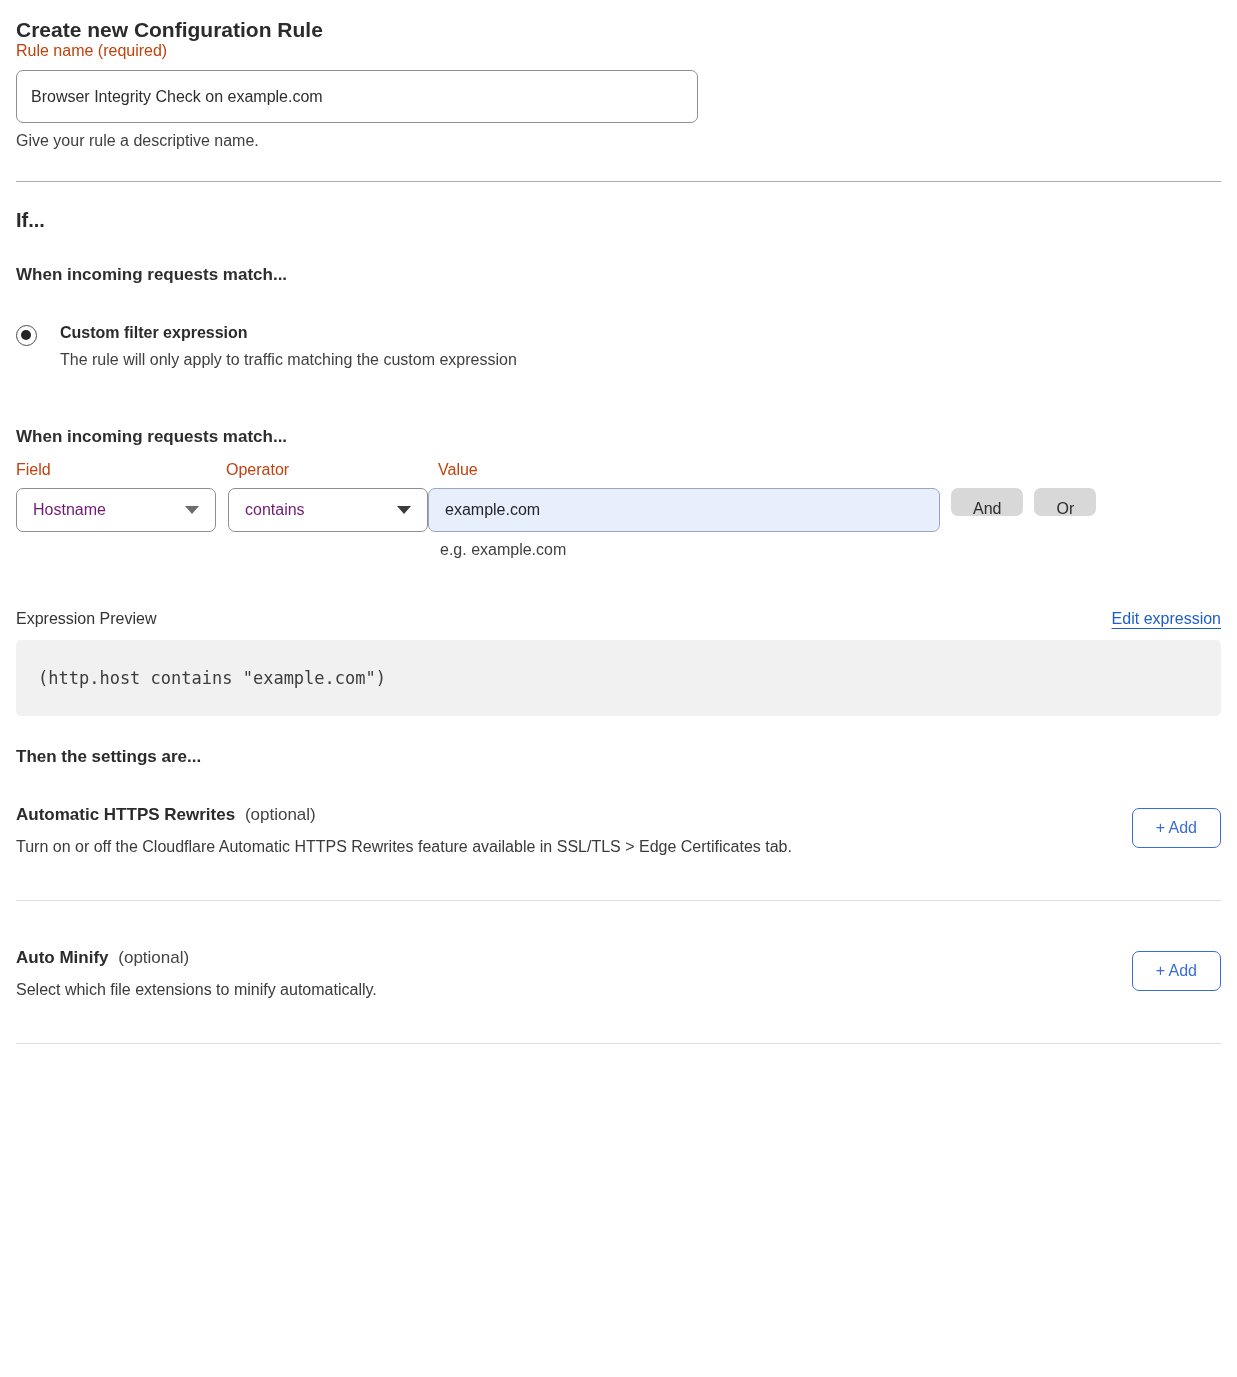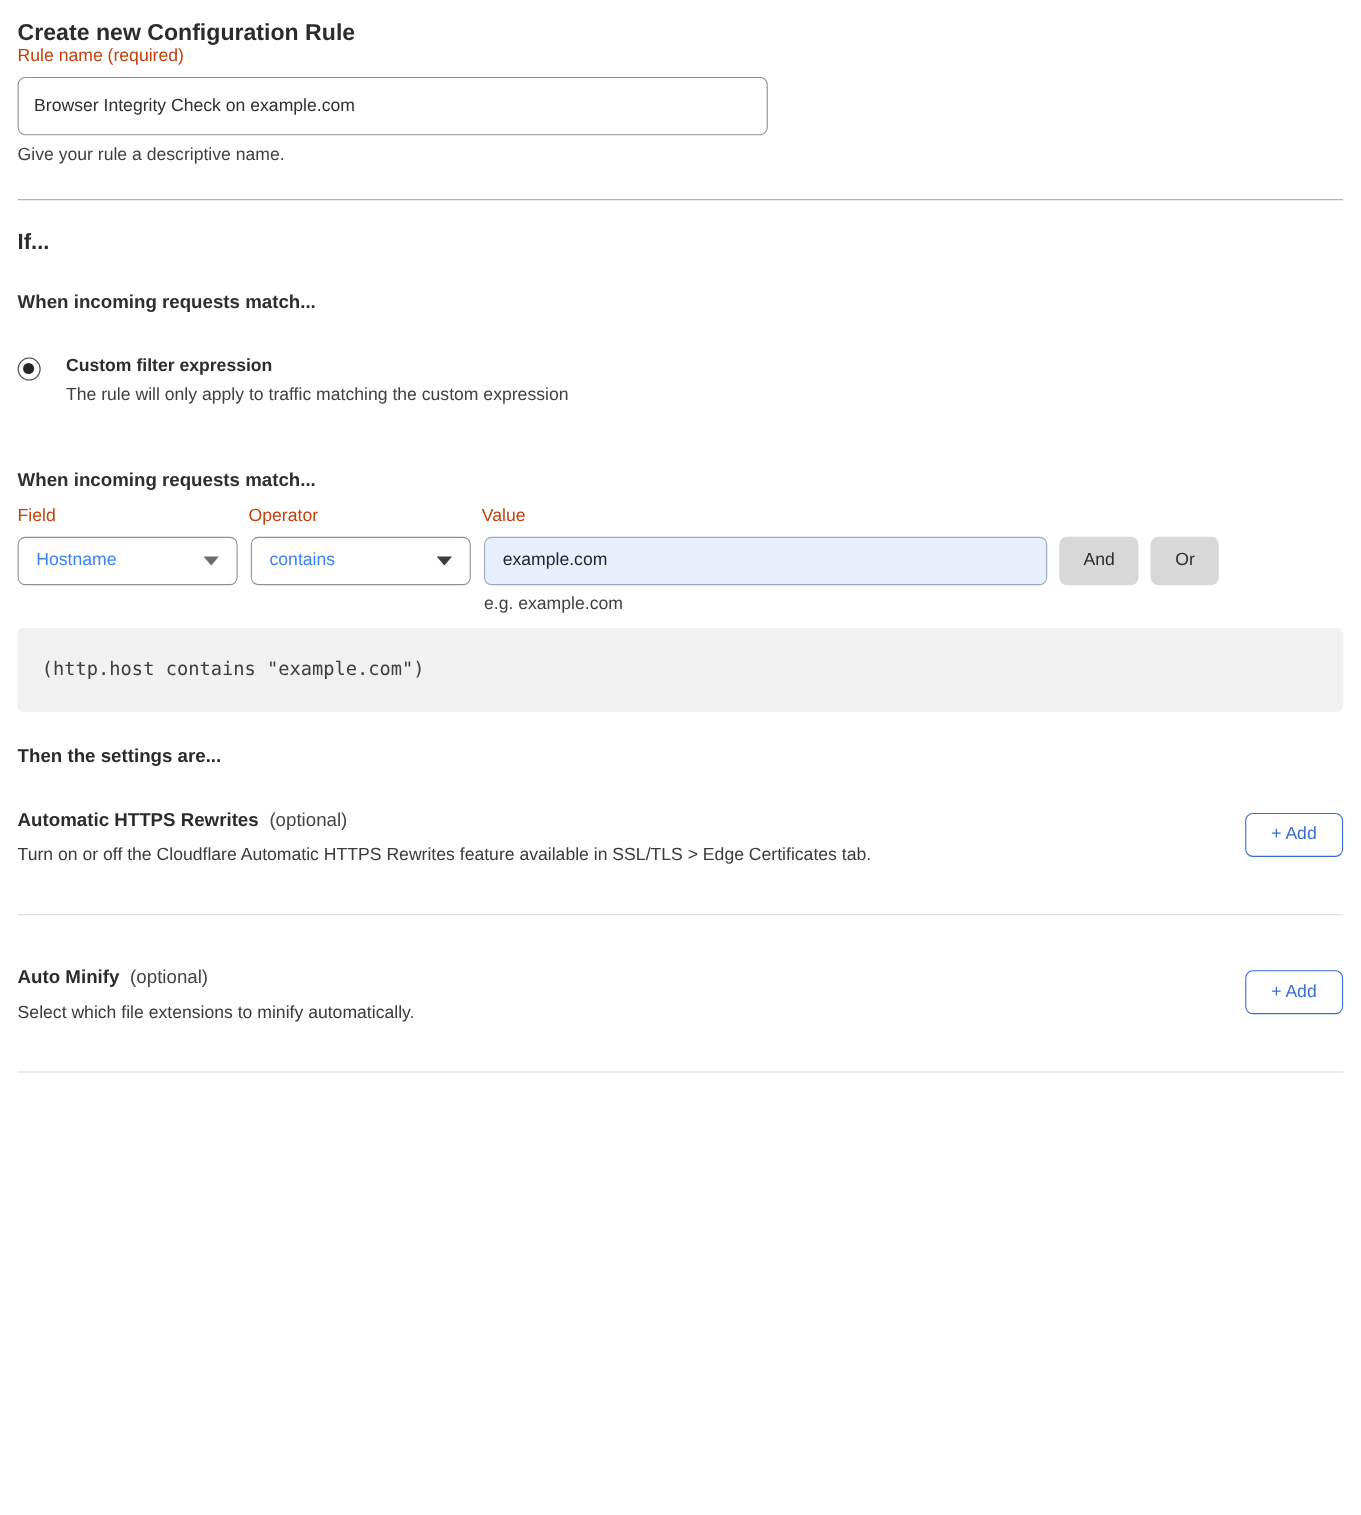--- a/index.html
+++ b/index.html
@@ -82,46 +82,46 @@
 
   .builder-row { display: flex; margin-top: 9px; align-items: stretch; }
   .select-box {
     width: 200px; height: 44px;
     border: 1px solid #8f8f8f;
     border-radius: 7px;
     background: #fff;
     display: flex; align-items: center; justify-content: space-between;
     padding: 0 16px;
     font-size: 16px;
-    color: #3b82f6;
+    color: #701a75;
     cursor: pointer;
   }
   .select-box.operator { margin-left: 12px; text-align: right; }
   .caret {
     width: 0; height: 0;
     border-left: 7px solid transparent;
     border-right: 7px solid transparent;
     border-top: 8px solid #6d6d6d;
   }
   .caret.dark { border-top-color: #3c3c3c; }
   .value-input {
-    margin-left: 12px;
+    margin-left: 0;
     width: 512px; height: 44px;
     border: 1px solid #9aa7bf;
     border-radius: 7px;
     background: #e8effc;
     padding: 0 16px;
     font-size: 16px;
     font-family: "Liberation Sans", sans-serif;
     color: #22242a;
     outline: none;
   }
   .conj-button {
     margin-left: 11px;
-    height: 44px;
+    height: 28px;
     border: none;
     border-radius: 7px;
     background: #d8d8d8;
     color: #2b2b2b;
     font-size: 16px;
     font-family: "Liberation Sans", sans-serif;
     padding: 12px 22px;
     cursor: pointer;
   }
   .value-hint { margin-top: 9px; margin-left: 424px; font-size: 16px; color: #3f3f3f; }
@@ -252,20 +252,24 @@
       <span>contains</span>
       <span class="caret dark"></span>
     </div>
     <input class="value-input" type="text" value="example.com" style="">
     <button class="conj-button">And</button>
     <button class="conj-button">Or</button>
   </div>
 
   <div class="value-hint">e.g. example.com</div>
 
+  <div class="preview-row">
+    <span class="preview-label">Expression Preview</span>
+    <a class="edit-link">Edit expression</a>
+  </div>
 
   <div class="code-block">
     <span>(http.host contains "example.com")</span>
   </div>
 
   <h3 class="settings-heading">Then the settings are...</h3>
 
   <div class="setting-card card-1">
     <div>
       <div class="setting-title-row">

